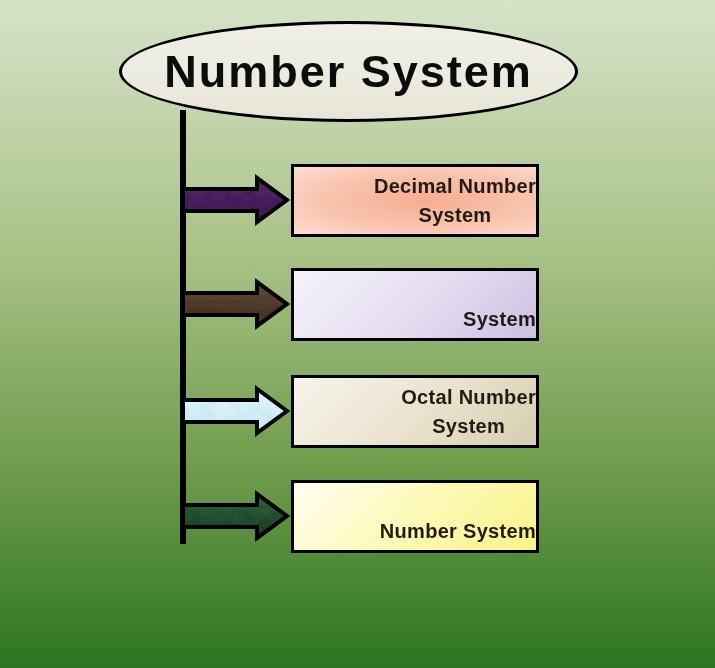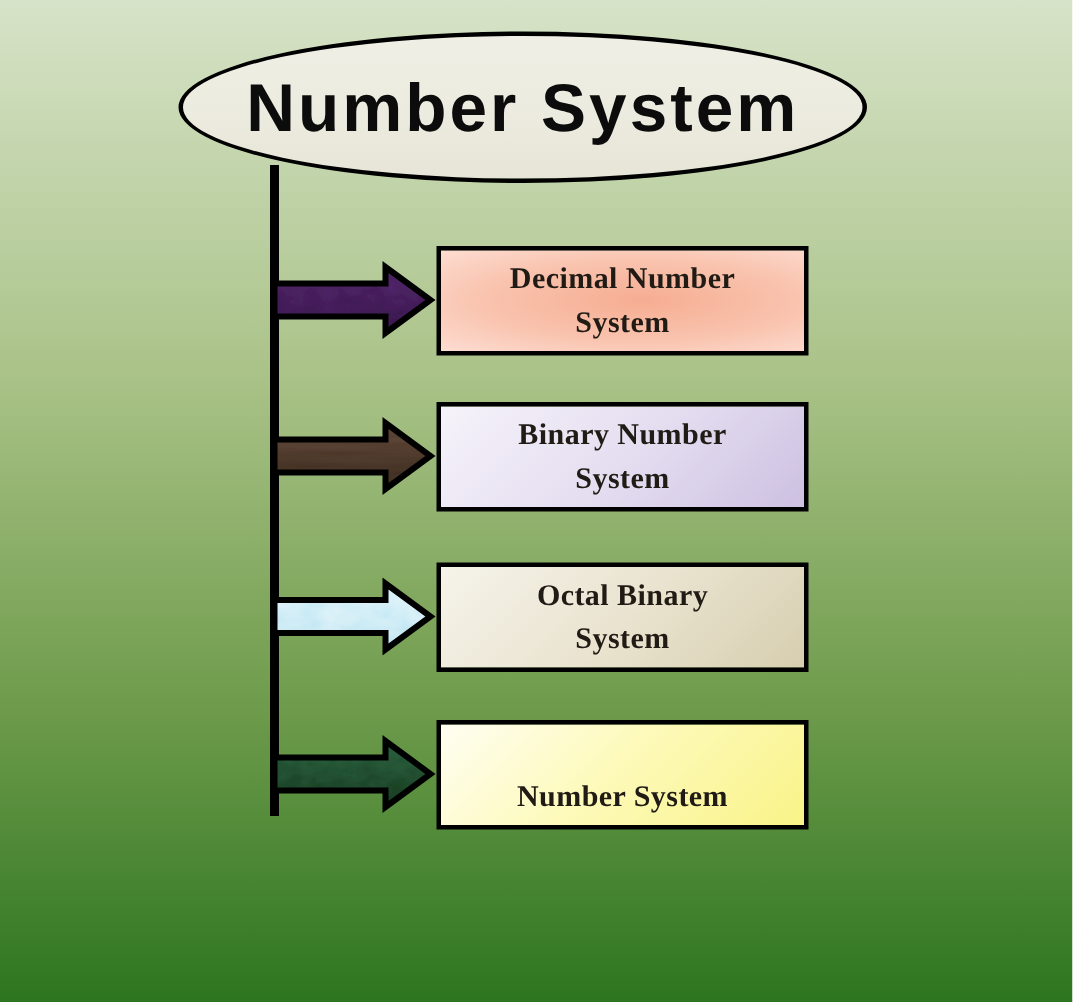--- a/index.html
+++ b/index.html
@@ -63,23 +63,22 @@
   
   .box {
     position: absolute;
     left: 291px;
     width: 248px;
     height: 73px;
     box-sizing: border-box;
     border: 3px solid #000;
     display: flex;
     align-items: center;
-    justify-content: center;
+    justify-content: flex-end;
     z-index: 2;
-    font-family: Liberation Serif, serif;
   }
   .box-label {
     text-align: center;
     font-size: 20px;
     font-weight: bold;
     line-height: 29px;
     letter-spacing: 0.3px;
     color: #211b15;
   }
   .box--decimal {
@@ -192,28 +191,28 @@
 
   <div class="box box--decimal">
     <div class="box-label">
       <span>Decimal Number</span><br>
       <span>System</span>
     </div>
   </div>
 
   <div class="box box--binary">
     <div class="box-label">
-      <span>Binary Number</span><br>
+      <br>
       <span>System</span>
     </div>
   </div>
 
   <div class="box box--octal">
     <div class="box-label">
-      <span>Octal Binary</span><br>
+      <span>Octal Number</span><br>
       <span>System</span>
     </div>
   </div>
 
   <div class="box box--hexa">
     <div class="box-label">
       <br>
       <span>Number System</span>
     </div>
   </div>

